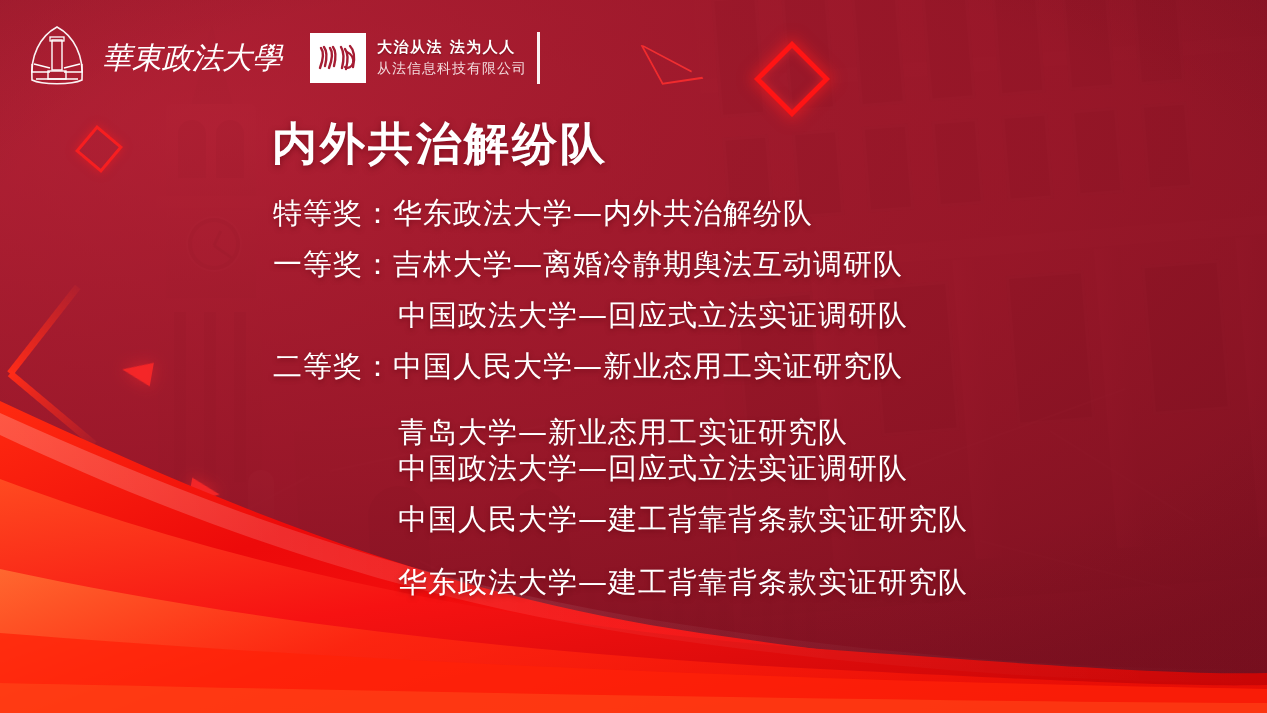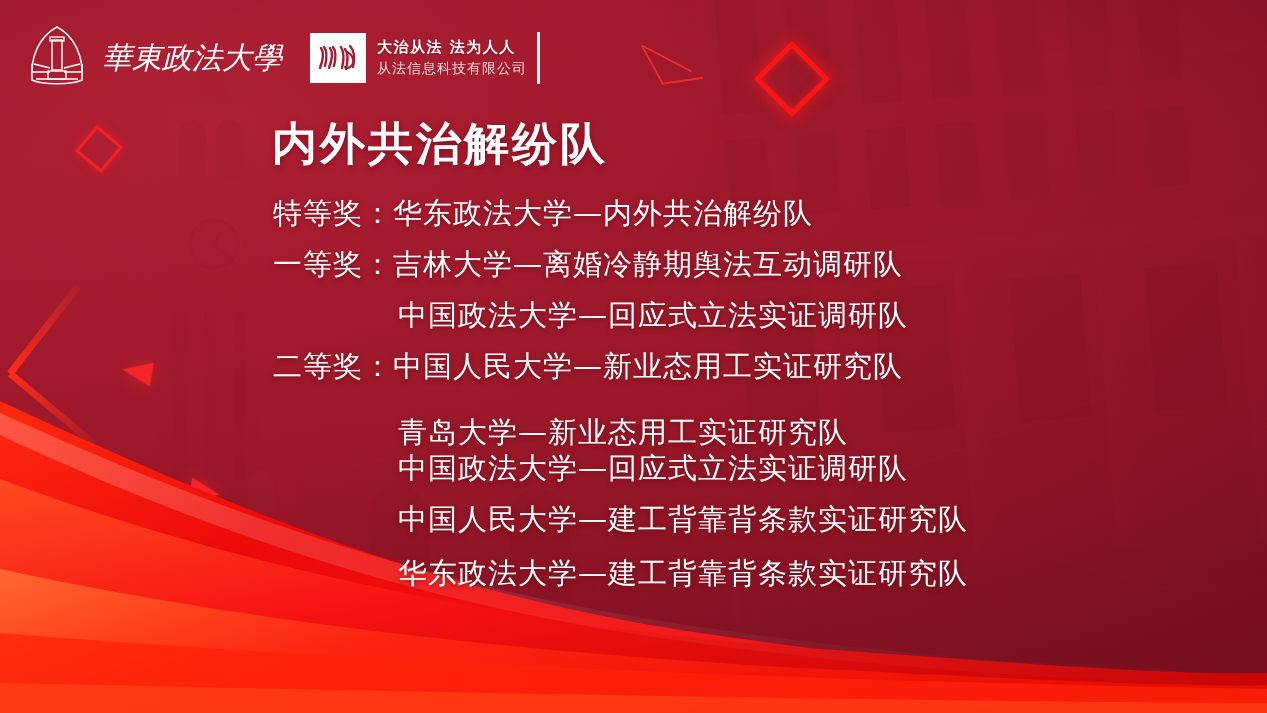--- a/index.html
+++ b/index.html
@@ -377,17 +377,17 @@
   <div class="content">
     <div class="title">内外共治解纷队</div>
     <div class="list" id="award-list">
         <div class="award-line lvl0" style="top: 0px;"><span class="lbl">特等奖：</span><span class="body">华东政法大学—内外共治解纷队</span></div>
         <div class="award-line lvl0" style="top: 51px;"><span class="lbl">一等奖：</span><span class="body">吉林大学—离婚冷静期舆法互动调研队</span></div>
         <div class="award-line lvl1" style="top: 102px;"><span class="body">中国政法大学—回应式立法实证调研队</span></div>
         <div class="award-line lvl0" style="top: 153px;"><span class="lbl">二等奖：</span><span class="body">中国人民大学—新业态用工实证研究队</span></div>
         <div class="award-line lvl1" style="top: 196px; margin-top: 23px;"><span class="body">青岛大学—新业态用工实证研究队</span></div>
         <div class="award-line lvl1" style="top: 255px;"><span class="body">中国政法大学—回应式立法实证调研队</span></div>
         <div class="award-line lvl1" style="top: 306px;"><span class="body">中国人民大学—建工背靠背条款实证研究队</span></div>
-        <div class="award-line lvl1" style="top: 360px;"><span class="body">华东政法大学—建工背靠背条款实证研究队</span></div>
+        <div class="award-line lvl1" style="top: 369px;"><span class="body">华东政法大学—建工背靠背条款实证研究队</span></div>
       </div>
   </div>
 
 </div>
 
 </body></html>

